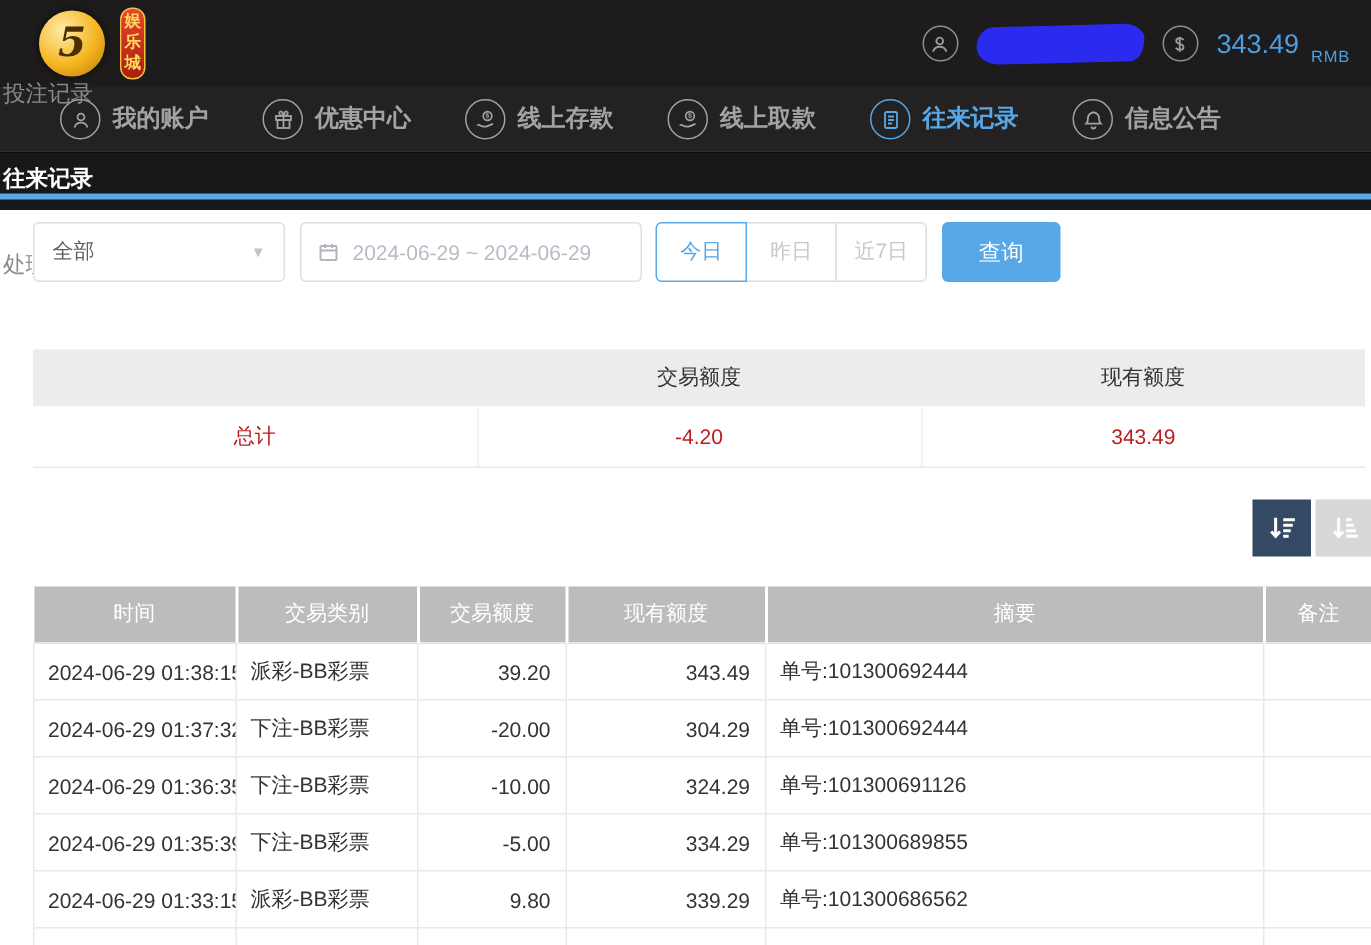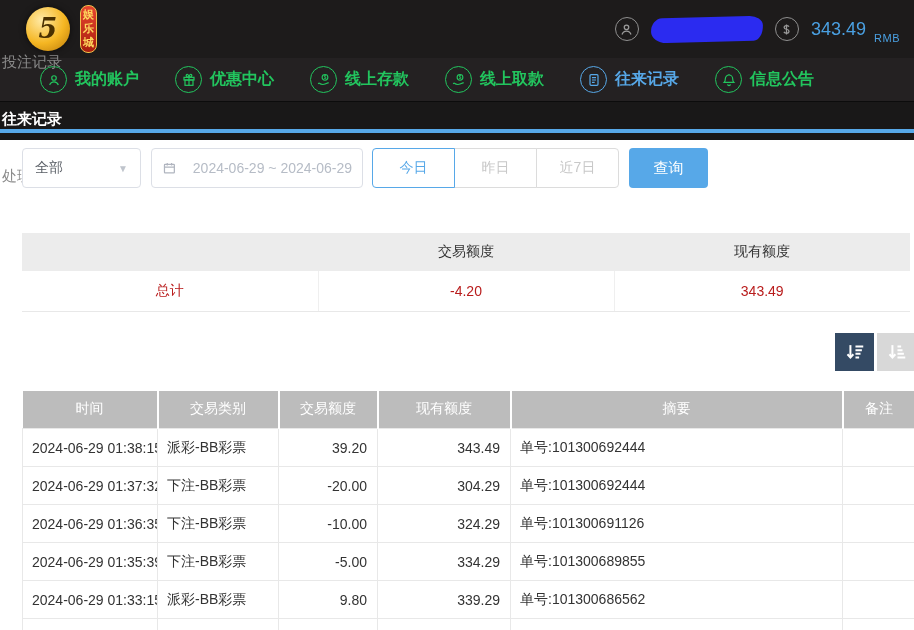--- a/index.html
+++ b/index.html
@@ -62,21 +62,21 @@
     transform:rotate(-1.5deg);margin:0 4px;
   }
   .balance{font-size:18px;color:#4aa0e2;margin-left:4px;}
   .currency{font-size:11px;color:#4aa0e2;letter-spacing:.5px;margin-top:17px;}
   
   .mainnav{
     height:43px;background:var(--nav-bg);
     display:flex;align-items:center;gap:36px;padding-left:40px;
   }
   .nav-item{
-    display:flex;align-items:center;gap:8px;color:#22c55e;
+    display:flex;align-items:center;gap:8px;color:#a3a3a3;
     font-size:16px;font-weight:600;cursor:pointer;white-space:nowrap;
   }
   .nav-item.active{color:var(--accent);}
   .nav-icon-circle{
     width:27px;height:27px;border-radius:50%;
     border:1.6px solid currentColor;
     display:flex;align-items:center;justify-content:center;flex:0 0 auto;
   }
   .nav-icon-circle svg{display:block;}
   
@@ -85,34 +85,34 @@
     display:flex;align-items:stretch;justify-content:center;gap:34px;flex-direction:column;
   }
   .subtab{
     display:flex;align-items:center;color:#8a8a8a;font-size:15px;
     cursor:pointer;border-bottom:4px solid transparent;padding:0 2px;
   }
   .subtab.active{color:#fff;font-weight:bold;border-bottom-color:var(--accent);}
   
   .filters{display:flex;align-items:center;margin:8px 0 0 22px;}
   .select{
-    width:119px;height:40px;border:1px solid #dcdfe6;border-radius:4px;
+    width:168px;height:40px;border:1px solid #dcdfe6;border-radius:4px;
     display:flex;align-items:center;justify-content:space-between;
     padding:0 12px;font-size:14px;color:#5a5f66;background:#fff;cursor:pointer;
   }
   .caret{color:#bfc4cc;font-size:10px;}
   .date-input{
-    width:212px;height:40px;border:1px solid #dcdfe6;border-radius:4px;
-    display:flex;align-items:center;gap:16px;padding:0 10px;
+    width:228px;height:40px;border:1px solid #dcdfe6;border-radius:4px;
+    display:flex;align-items:center;gap:8px;padding:0 10px;
     font-size:14px;color:#b6bcc6;background:#fff;margin-left:10px;cursor:pointer;
     white-space:nowrap;
   }
   .quick-group{display:flex;margin-left:9px;}
   .quick-btn{
-    width:83px;height:40px;background:#fff;border:1px solid #dcdcdc;
+    width:61px;height:40px;background:#fff;border:1px solid #dcdcdc;
     font-size:14px;color:#c8c8c8;display:flex;align-items:center;justify-content:center;
     cursor:pointer;margin-left:-1px;position:relative;
     font-family:inherit;
   }
   .quick-btn:first-child{border-radius:4px 0 0 4px;margin-left:0;}
   .quick-btn:last-child{border-radius:0 4px 4px 0;}
   .quick-btn.active{border-color:var(--accent);color:var(--accent);z-index:1;}
   .search-btn{
     width:79px;height:40px;margin-left:10px;border:none;border-radius:4px;
     background:var(--accent);color:#fff;font-size:15px;cursor:pointer;

